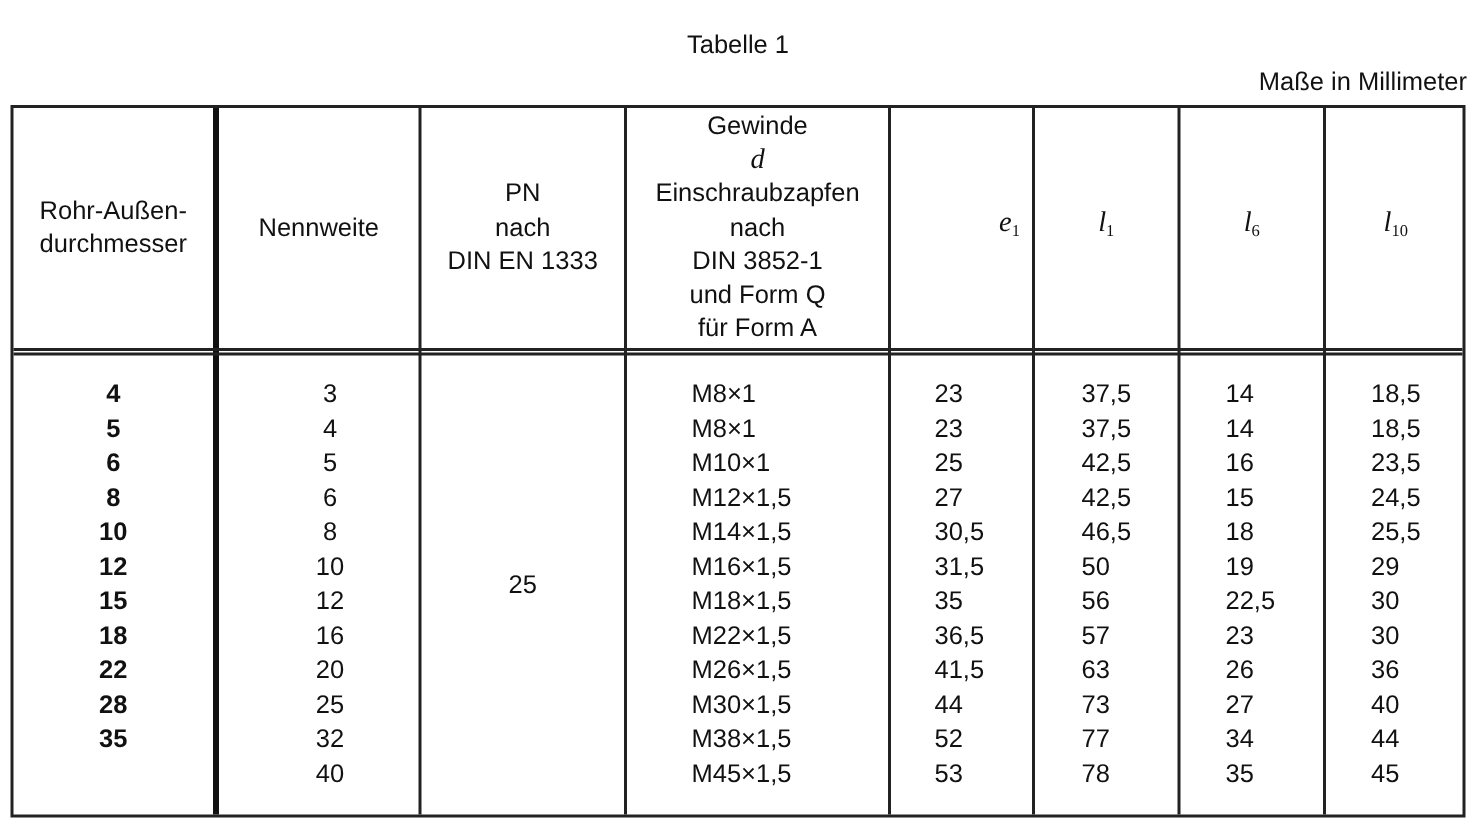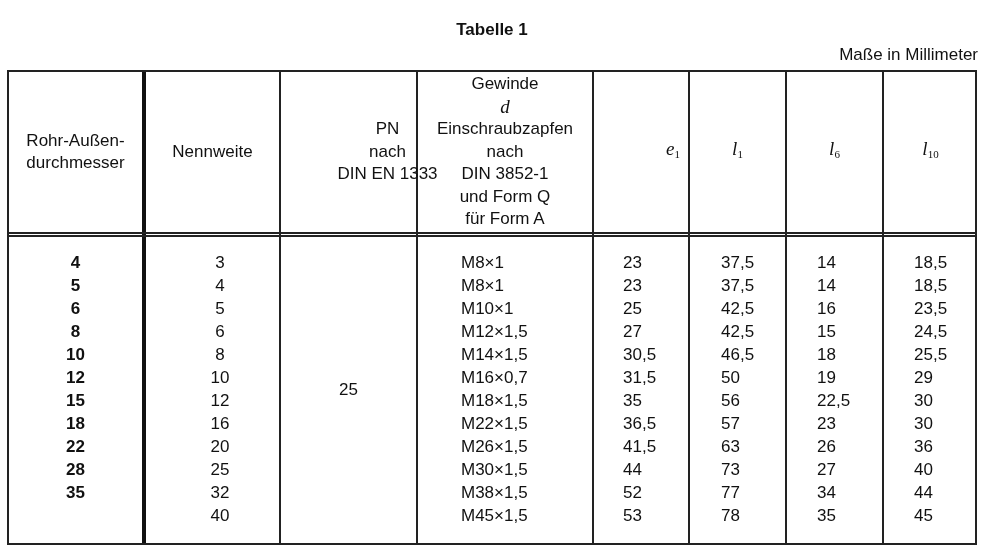--- a/index.html
+++ b/index.html
@@ -2,21 +2,21 @@
 <html><head>
 <meta charset="utf-8">
 <style>
   html, body { margin: 0; padding: 0; background: #ffffff; }
   body {
     width: 984px; height: 554px; position: relative; overflow: hidden;
     font-family: "Liberation Sans", sans-serif; color: #111;
   }
   .title {
     position: absolute; left: 0; width: 984px; top: 20px;
-    text-align: center; font-weight: bold; font-size: 17px;
+    text-align: center; font-weight: normal; font-size: 17px;
   }
   .unit-note {
     position: absolute; right: 6px; top: 45px; font-size: 17px; margin-left: 47px;
   }
   .tbl {
     position: absolute; left: 7px; top: 70px; width: 970px; height: 475px;
     border: 2px solid #222; box-sizing: border-box;
   }
   .vline { position: absolute; top: 0; bottom: 0; width: 2px; background: #222; }
   .vline.thick { width: 4px; background: #111; }
@@ -63,21 +63,21 @@
 
   <div class="hcell" style="left:0;width:133px;">
     <div>
       <div>Rohr-Außen-</div>
       <div>durchmesser</div>
     </div>
   </div>
   <div class="hcell" style="left:137px;width:133px;">
     <div>Nennweite</div>
   </div>
-  <div class="hcell" style="left:272px;width:135px;margin-left:39px;">
+  <div class="hcell" style="left:272px;width:135px;">
     <div>
       <div>PN</div>
       <div>nach</div>
       <div>DIN EN 1333</div>
     </div>
   </div>
   <div class="hcell" style="left:409px;width:174px;">
     <div>
       <div>Gewinde</div>
       <div class="sym">d</div>
@@ -130,21 +130,21 @@
     </div>
   <div class="pn-cell" style="left:272px;width:135px;">
     <span>25</span>
   </div>
   <div class="col" style="left:452px;top:179px;" id="c-th">
       <span class="cell">M8×1</span>
       <span class="cell">M8×1</span>
       <span class="cell">M10×1</span>
       <span class="cell">M12×1,5</span>
       <span class="cell">M14×1,5</span>
-      <span class="cell">M16×0,7</span>
+      <span class="cell">M16×1,5</span>
       <span class="cell">M18×1,5</span>
       <span class="cell">M22×1,5</span>
       <span class="cell">M26×1,5</span>
       <span class="cell">M30×1,5</span>
       <span class="cell">M38×1,5</span>
       <span class="cell">M45×1,5</span>
     </div>
   <div class="col" style="left:614px;top:179px;" id="c-e1">
       <span class="cell">23</span>
       <span class="cell">23</span>

